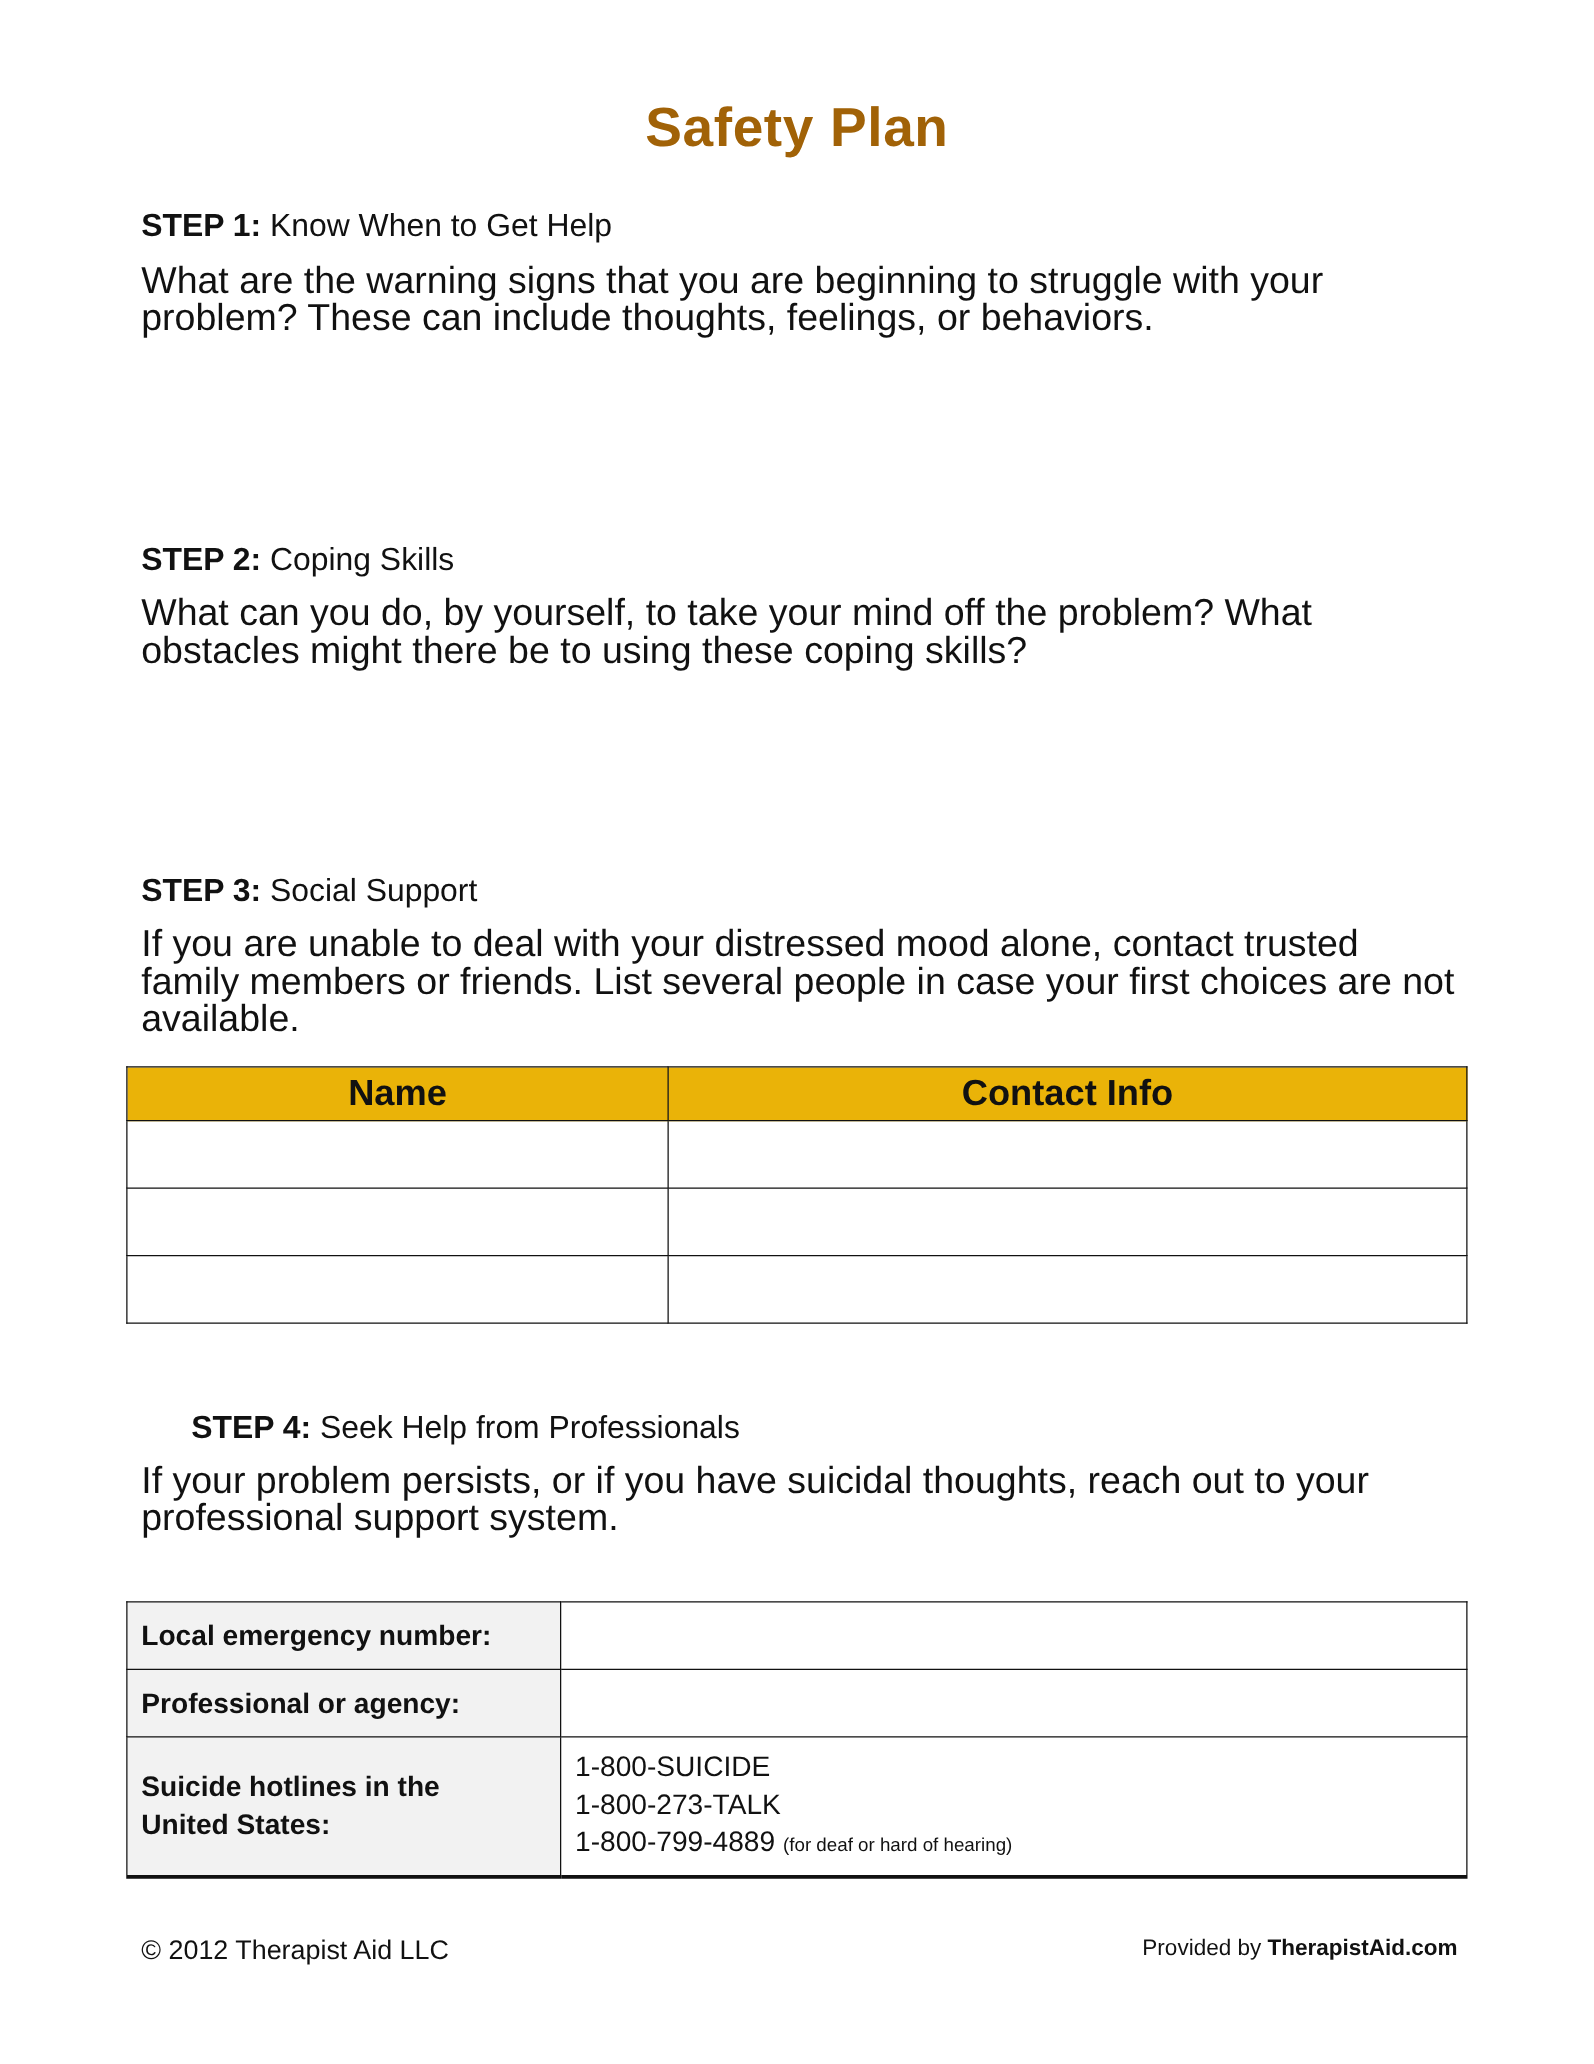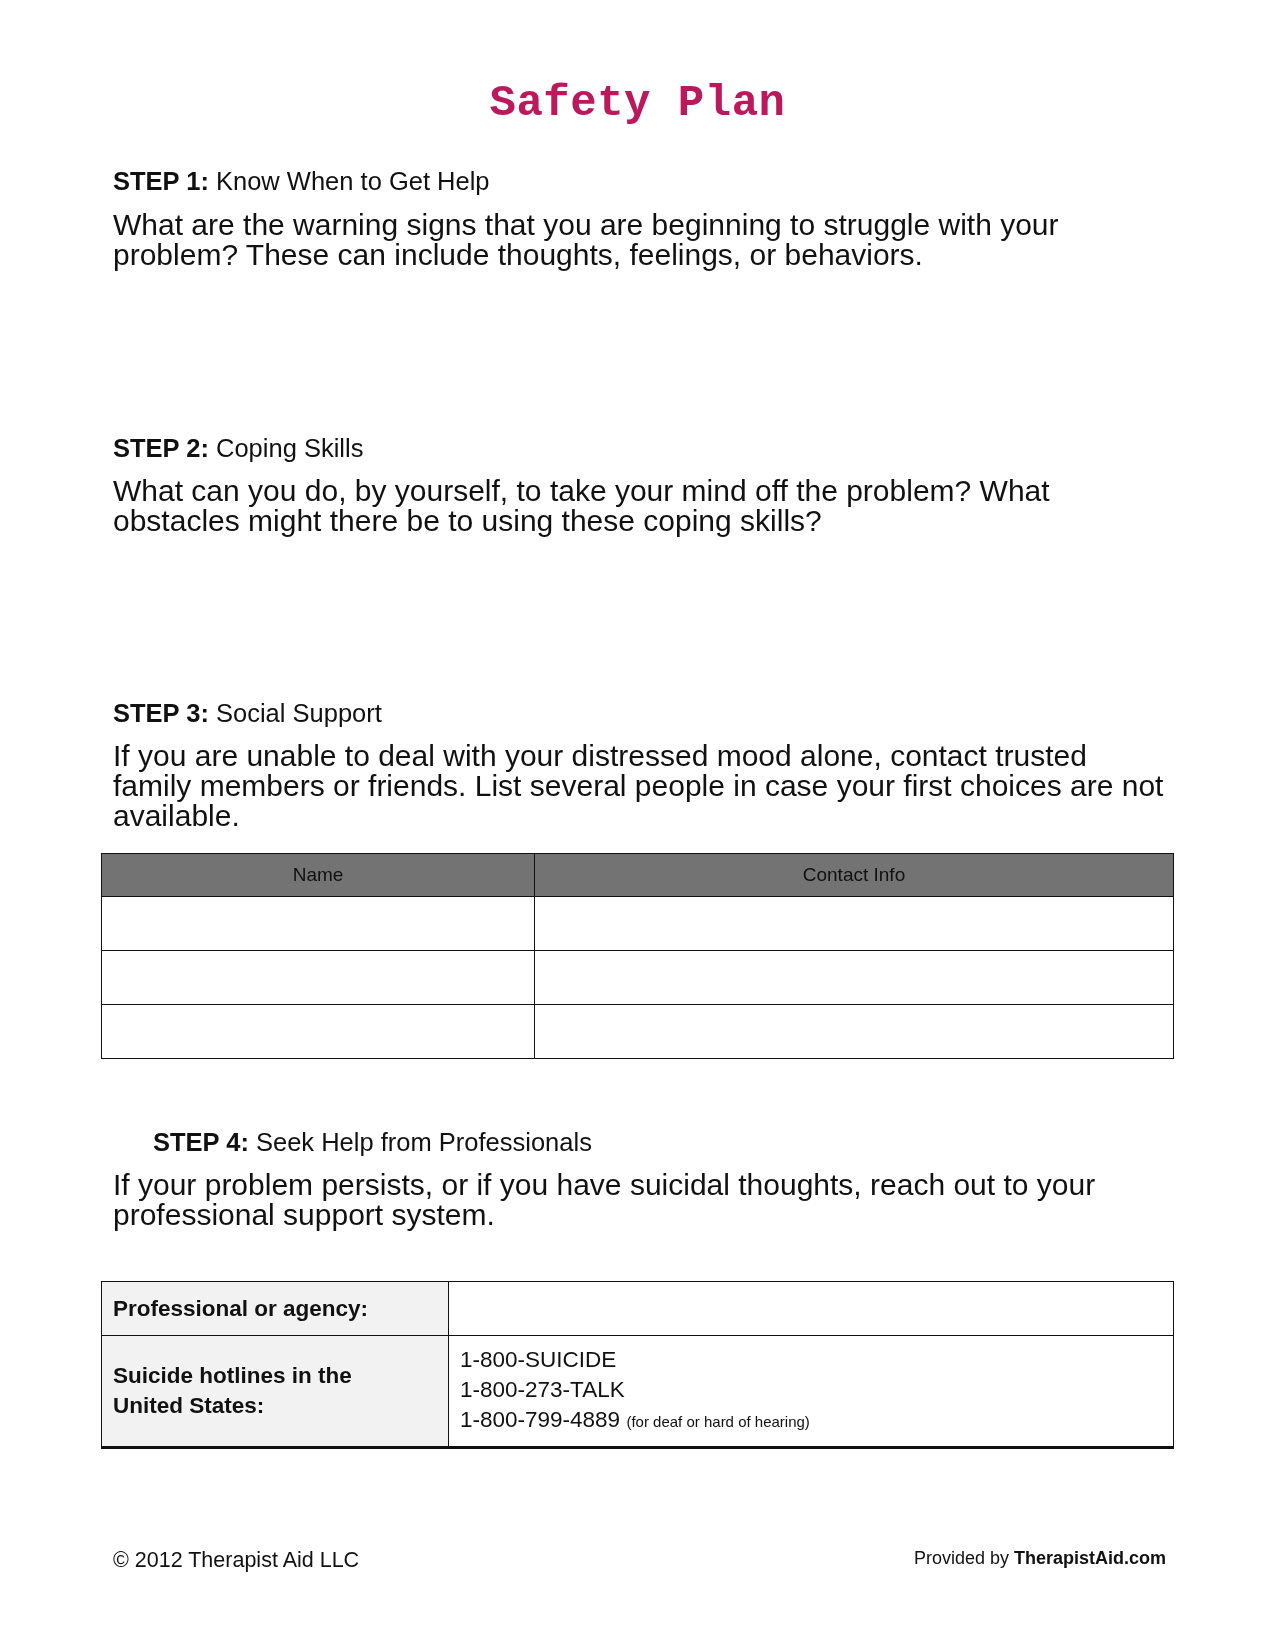--- a/index.html
+++ b/index.html
@@ -1,26 +1,26 @@
 <!DOCTYPE html>
 <html><head>
 <meta charset="utf-8">
 <style>
   html, body { margin:0; padding:0; background:#ffffff; }
   body { width:1275px; height:1651px; position:relative; overflow:hidden;
          font-family:"Liberation Sans", "DejaVu Sans", sans-serif; color:#111; }
   .title { position:absolute; left:0; width:1275px; top:78px; text-align:center;
-           font-family:Liberation Mono, monospace; font-weight:bold;
-           font-size:44px; letter-spacing:0.5px; color:#be185d; }
+           font-family:Liberation Sans, sans-serif; font-weight:bold;
+           font-size:44px; letter-spacing:0.5px; color:#a16207; }
   .step-head { position:absolute; left:113px; font-size:25.5px; line-height:30px; white-space:nowrap; }
   .step-head b { font-weight:bold; }
   .step-desc { position:absolute; left:113px; width:1060px; font-size:30px; line-height:30px; }
   table { position:absolute; border-collapse:collapse; left:101px; width:1073px; table-layout:fixed; }
   td, th { border:1.5px solid #111; padding:0; }
-  .t1 th { background:#737373; height:42px; font-size:19px; font-weight:normal; text-align:center; }
+  .t1 th { background:#eab308; height:42px; font-size:29px; font-weight:bold; text-align:center; }
   .t1 td { height:53px; }
   .t2 td.lab { background:#f2f2f2; font-weight:bold; font-size:22.5px; padding-left:11px; }
   .t2 tr.r td { height:53px; }
   .t2 tr.last td { height:110px; border-bottom:3px solid #111; }
   .t2 td.val { font-size:22.5px; line-height:30px; padding-left:11px; vertical-align:middle; }
   .hot small { font-size:15px; }
   .footer-left { position:absolute; left:113px; top:1548px; font-size:21.5px; }
   .footer-right { position:absolute; right:109px; top:1548px; font-size:18px; }
 </style>
 </head>
@@ -78,20 +78,24 @@
   <span>Seek Help from Professionals</span>
 </div>
 <div class="step-desc" style="top:1170px;width:1000px;">If your problem persists, or if you have suicidal thoughts, reach out to your professional support system.</div>
 
 <table class="t2" style="top:1281px;">
   <colgroup>
       <col style="width:347px">
       <col>
     </colgroup>
   <tbody>
+      <tr class="r">
+    <td class="lab">Local emergency number:</td>
+    <td class="val"></td>
+  </tr>
   <tr class="r">
     <td class="lab">Professional or agency:</td>
     <td class="val"></td>
   </tr>
   <tr class="last">
     <td class="lab" style="line-height:30px;padding-right:60px;">Suicide hotlines in the United States:</td>
     <td class="val hot">
       <div><span>1-800-SUICIDE</span></div>
       <div><span>1-800-273-TALK</span></div>
       <div><span>1-800-799-4889</span> <small>(for deaf or hard of hearing)</small></div>

